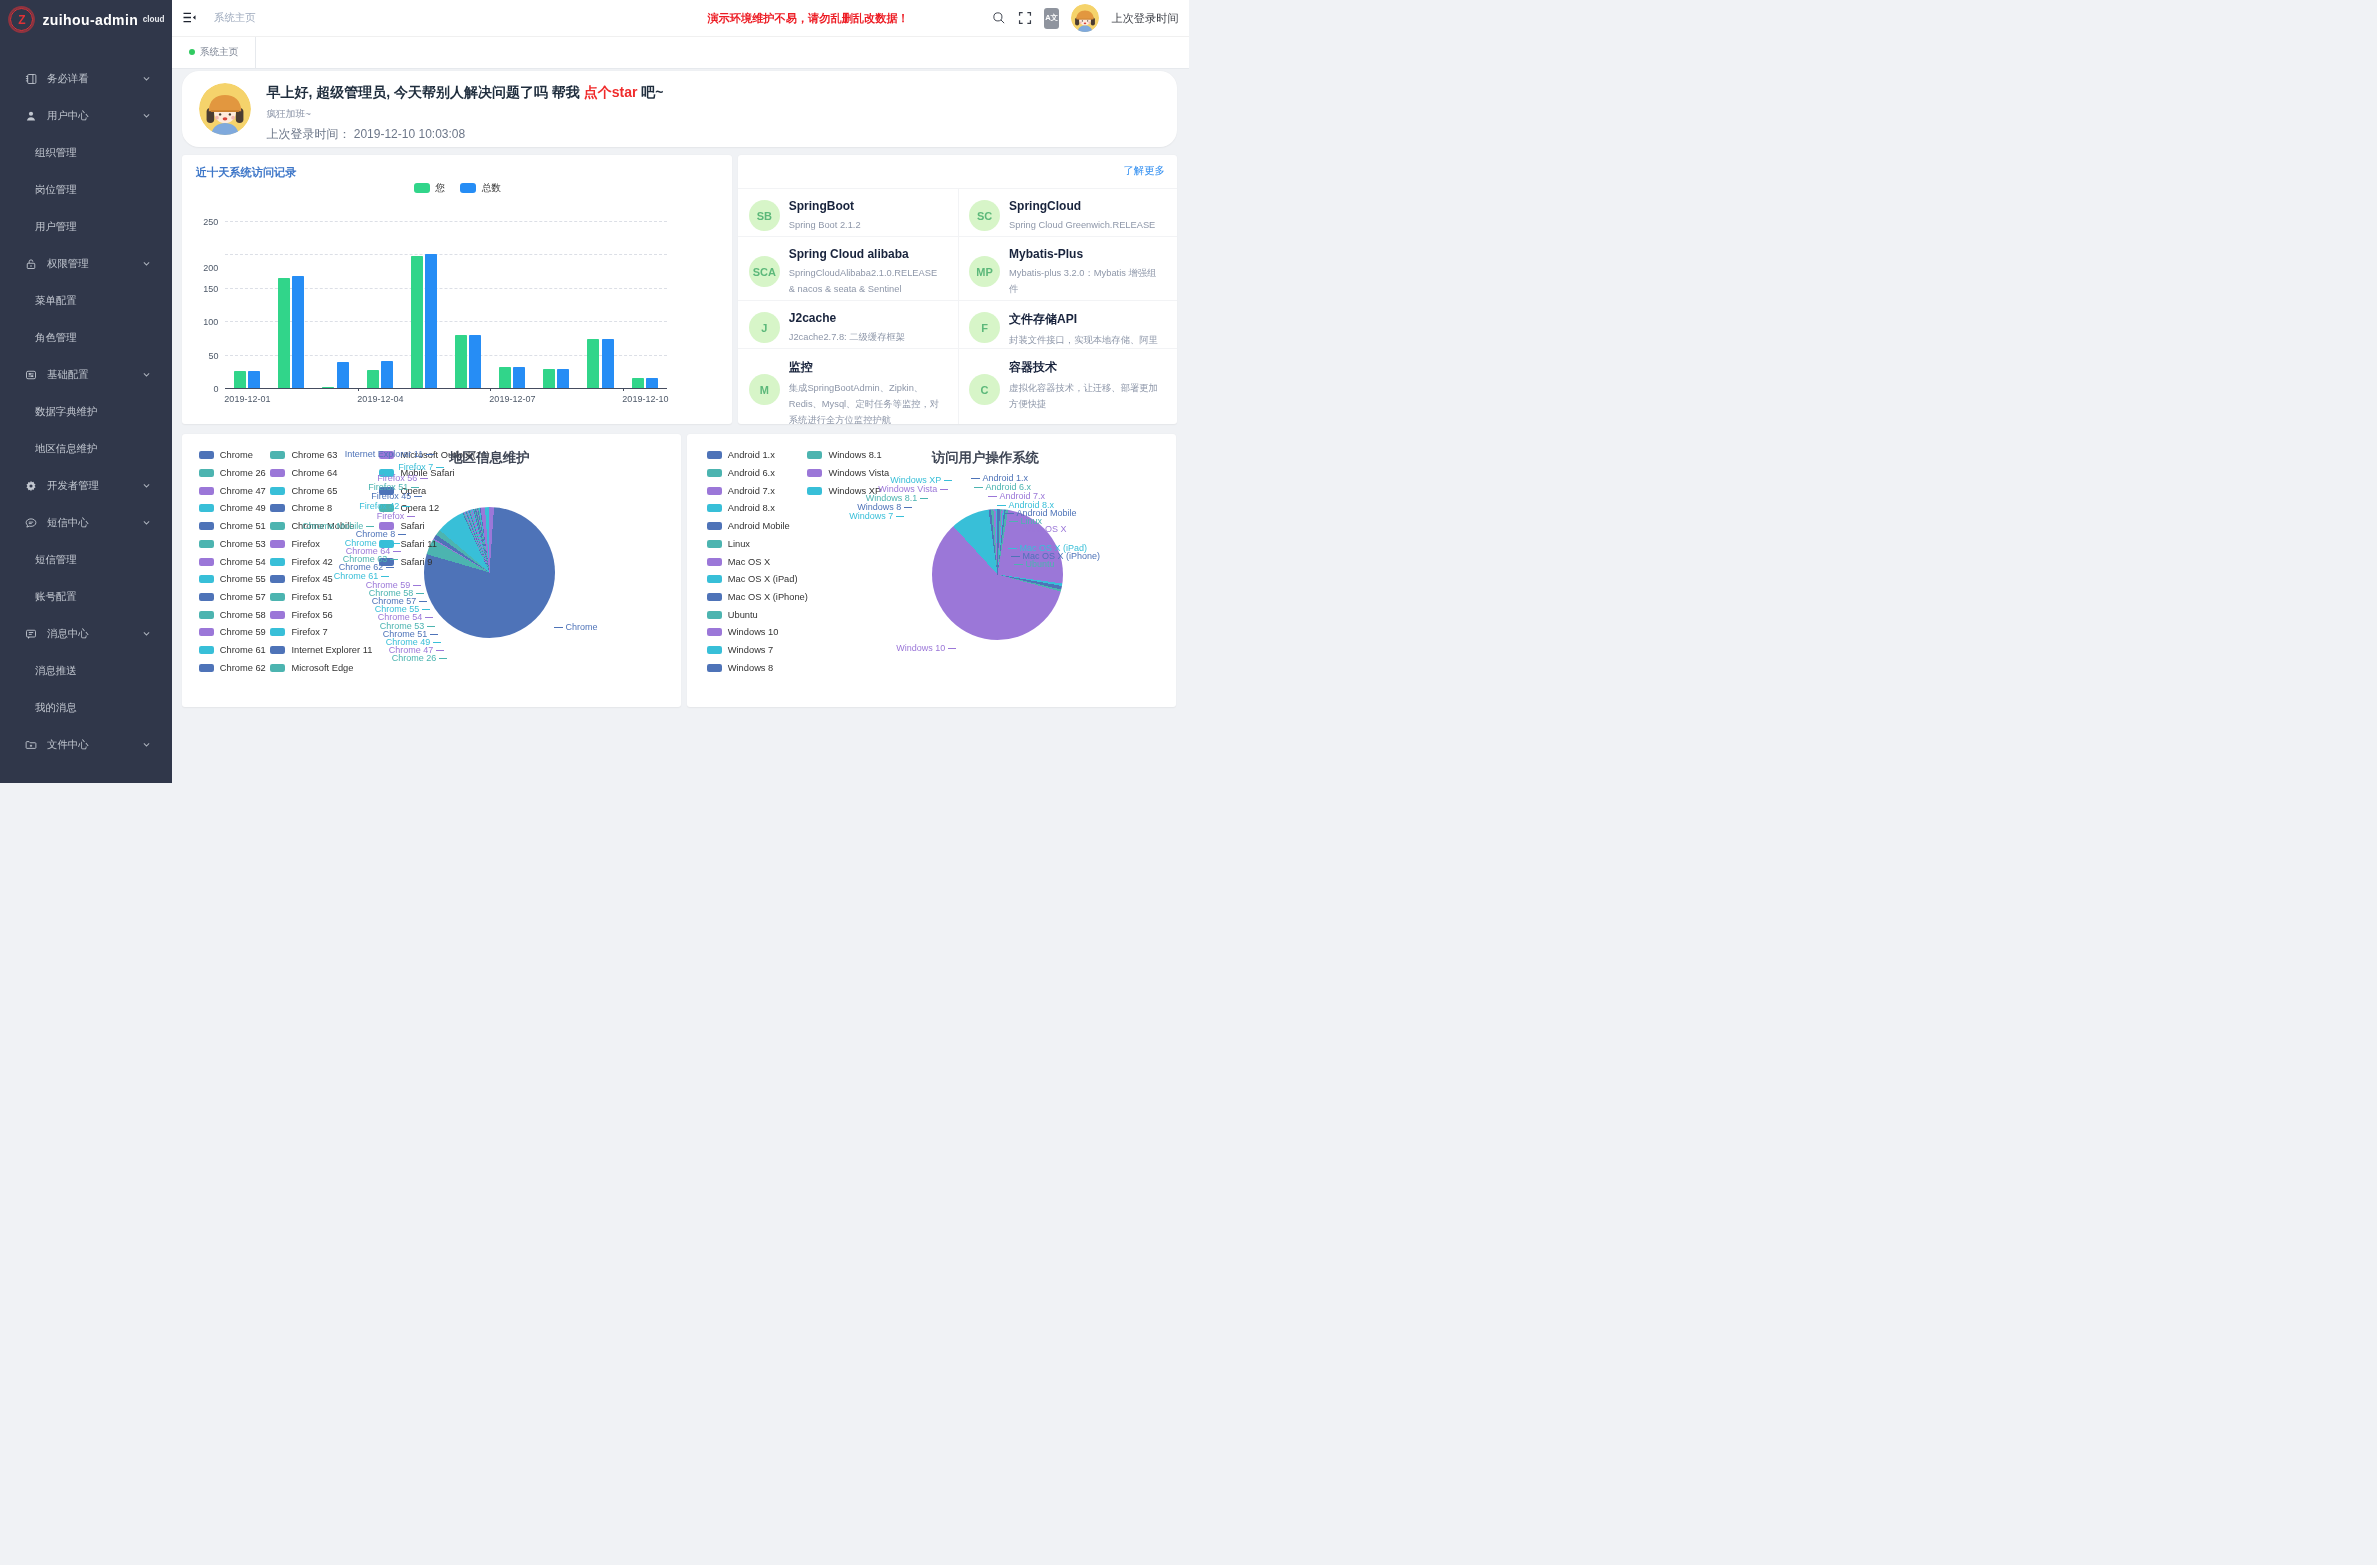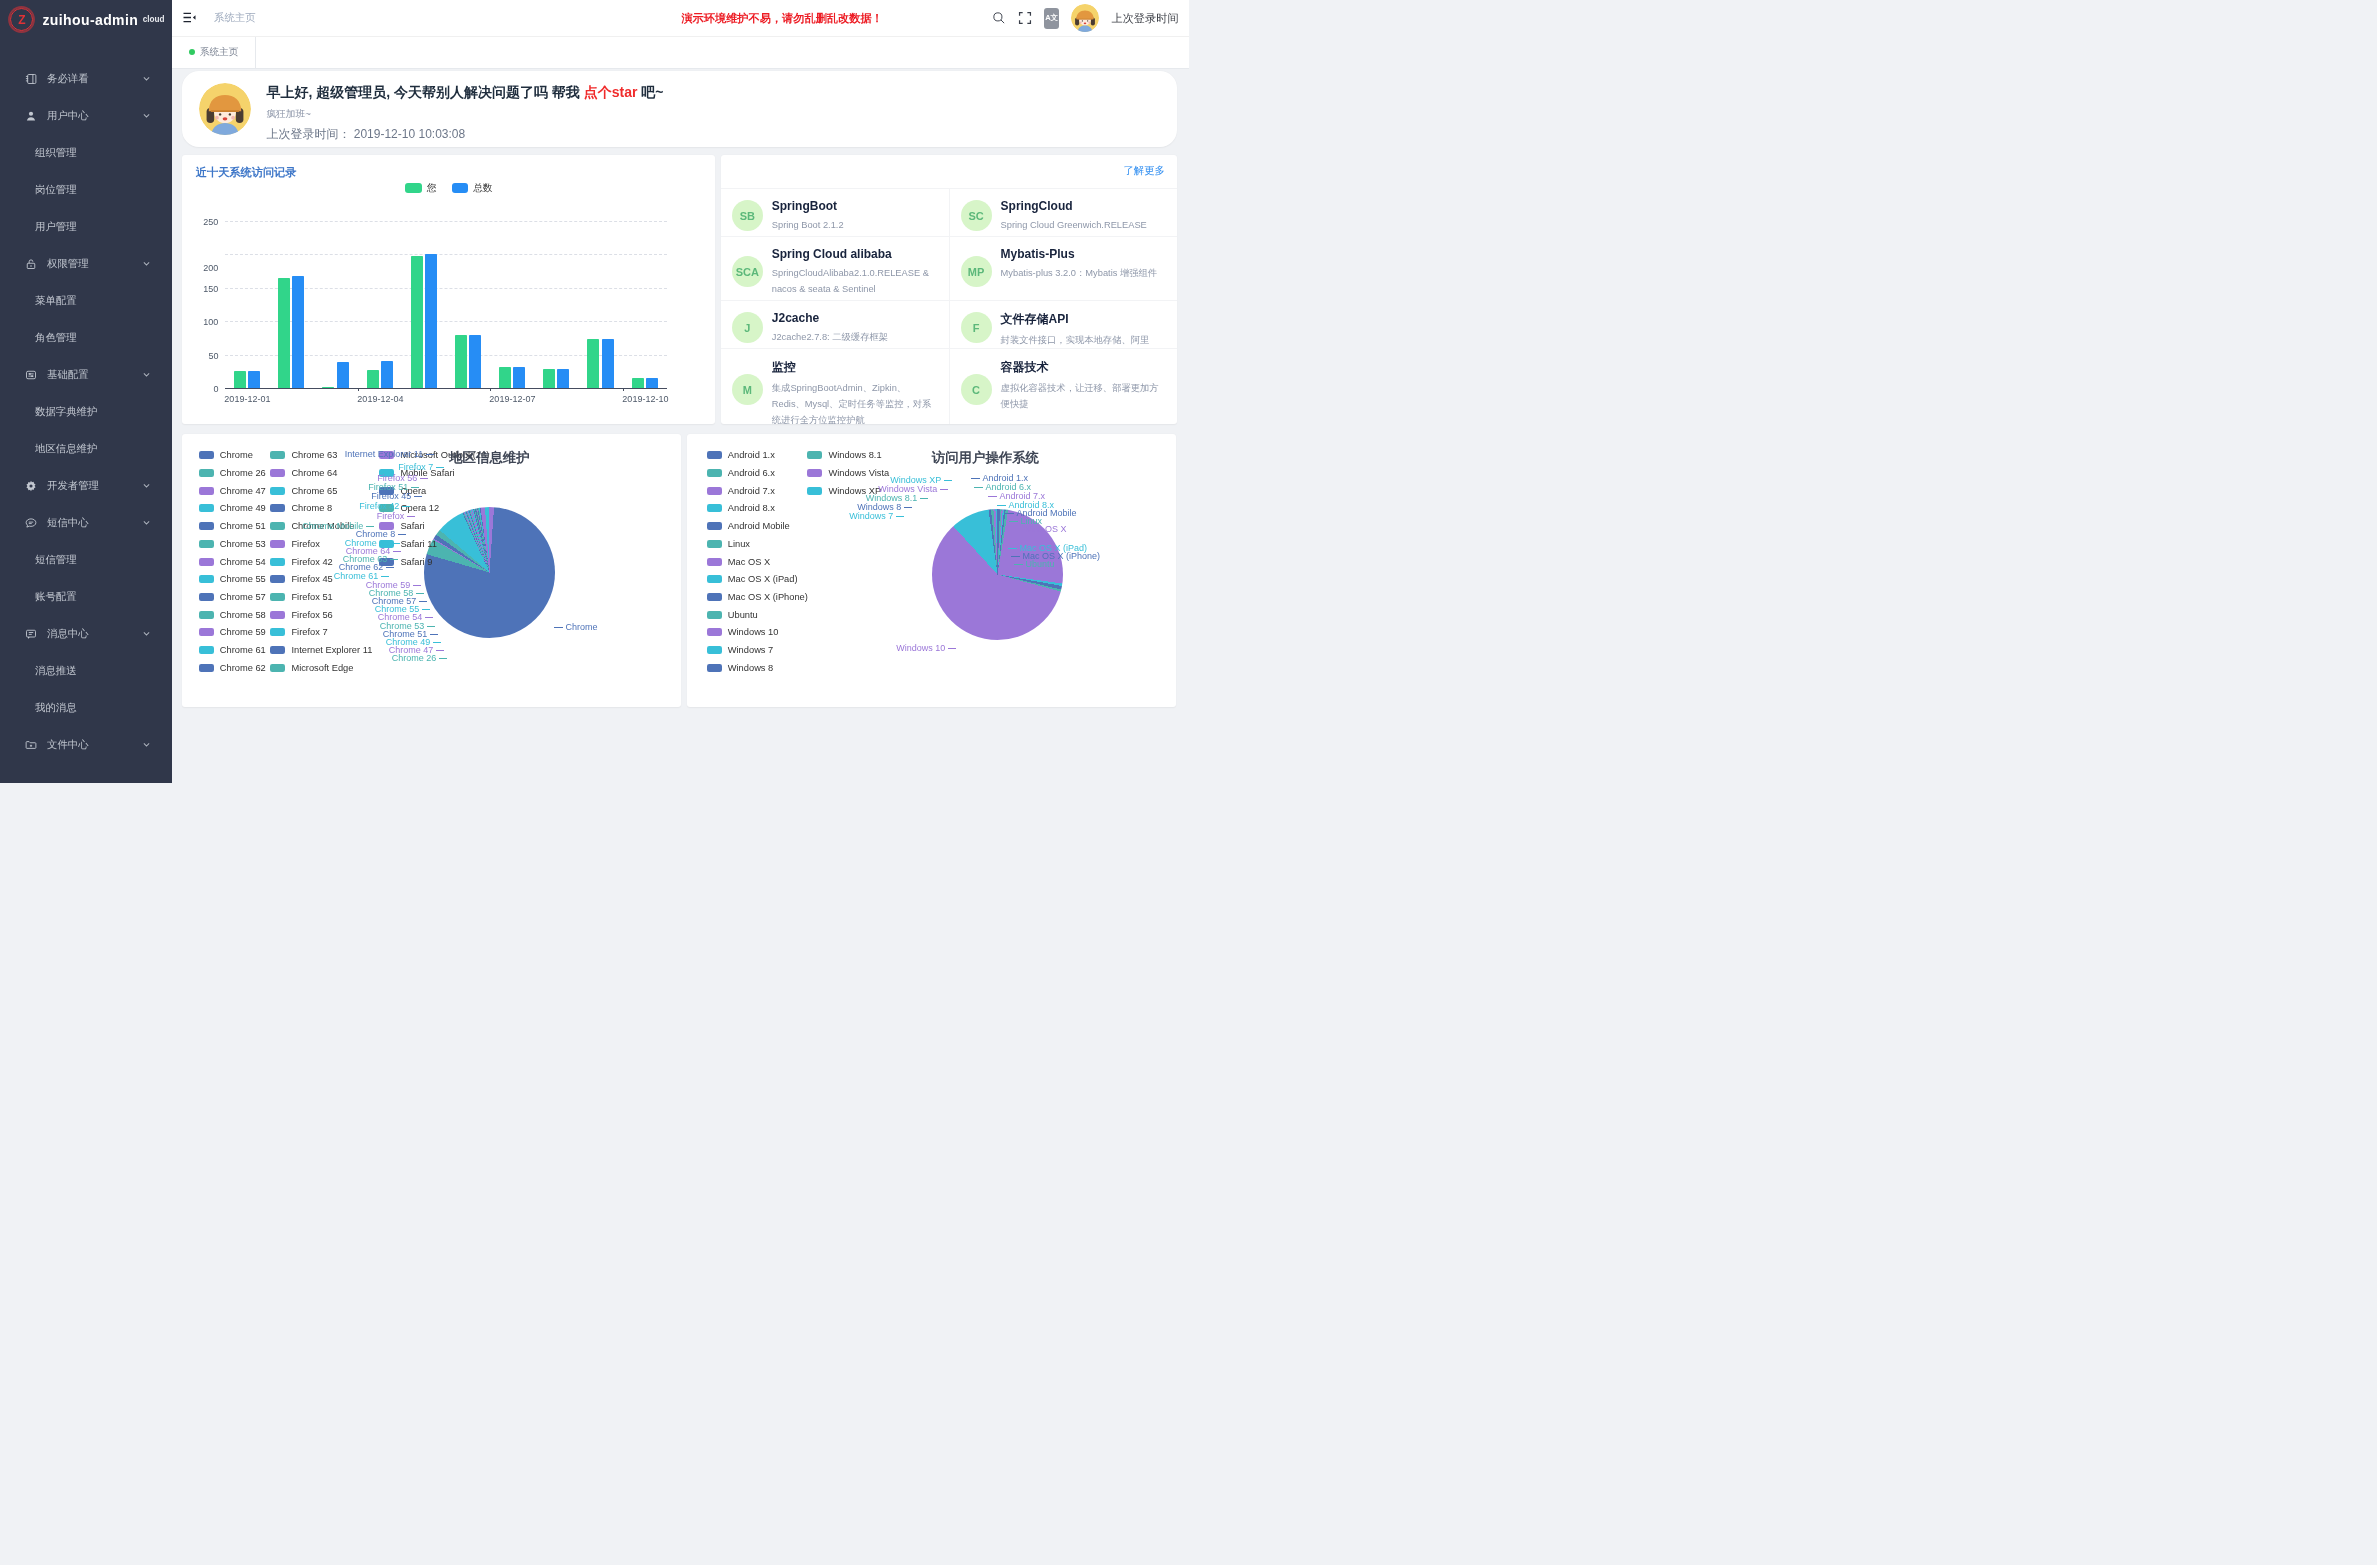--- a/index.html
+++ b/index.html
@@ -13,21 +13,21 @@
   .menu-row{height:37px;display:flex;align-items:center;position:relative;cursor:pointer;font-size:10.4px;}
   .menu-row .mi{width:12px;height:12px;margin-left:24.6px;margin-right:10.4px;color:#c2c7d0;}
   .menu-row .mi svg{width:12px;height:12px;stroke-width:1.2;}
   .menu-row.child{padding-left:35px;color:#c3c8d1;}
   .menu-row .chev{position:absolute;right:21px;width:9px;height:9px;color:#aab0bb;}
   .menu-row .chev svg{width:9px;height:9px;stroke-width:1.4;}
   .header{position:absolute;left:172px;right:0;top:0;height:36px;background:#fff;border-bottom:0.7px solid #f0f0f0;z-index:4;}
   .fold{position:absolute;left:10.4px;top:10.4px;width:15px;height:15px;cursor:pointer;}
   .breadcrumb{position:absolute;left:42px;top:11.2px;font-size:10.4px;color:#9fabbe;}
   .h-right{position:absolute;right:10.4px;top:0;height:36px;display:flex;align-items:center;gap:12px;}
-  .warn{color:#ed1c24;font-size:11.2px;font-weight:bold;margin-right:97px;}
+  .warn{color:#ed1c24;font-size:11.2px;font-weight:bold;margin-right:71px;}
   .hicon{width:14px;height:14px;cursor:pointer;}
   .lang-box{width:15.7px;height:21px;background:#8f949e;border-radius:3px;color:#fff;font-size:7.5px;display:flex;align-items:center;justify-content:center;cursor:pointer;font-weight:bold;}
   .avatar{width:28px;height:28px;border-radius:50%;overflow:hidden;cursor:pointer;}
   .uname{font-size:11.2px;color:#3c3f46;cursor:pointer;}
   .tabbar{position:absolute;left:172px;right:0;top:36px;height:32px;background:#fff;border-bottom:0.7px solid #e6e9ed;z-index:3;}
   .tab{width:83px;height:100%;border-right:0.7px solid #e6e9ed;display:flex;align-items:center;justify-content:center;gap:5.2px;cursor:pointer;}
   .tab-dot{width:6px;height:6px;border-radius:50%;background:#30ca61;}
   .tab-label{font-size:9.7px;color:#7d8594;}
   .content{position:absolute;left:172px;right:0;top:68px;bottom:0;background:#f0f2f5;padding:3px 12px 0 10.4px;box-sizing:border-box;}
   .card{background:#fff;border-radius:3px;box-shadow:0 0.7px 1.5px rgba(0,0,0,.05);position:relative;}
@@ -35,21 +35,21 @@
   .g-avatar{position:absolute;left:16.4px;top:12px;width:52px;height:52px;border-radius:50%;overflow:hidden;}
   .g-title{position:absolute;left:84px;top:13.4px;font-size:14px;font-weight:bold;color:#1f2d3d;white-space:nowrap;}
   .g-title .star{color:#f02b2b;cursor:pointer;}
   .g-sub{position:absolute;left:84px;top:37px;font-size:9.7px;color:#8c95a8;}
   .g-login{position:absolute;left:84px;top:55px;font-size:12px;color:#6d7789;}
   .stats{position:absolute;right:0;top:12px;display:flex;}
   .stat{width:149px;text-align:center;}
   .stat-label{font-size:11.2px;color:#525c6e;}
   .stat-value{font-size:12px;color:#2d8cf0;margin-top:12px;}
   .row2{display:flex;gap:6px;margin-bottom:10.4px;}
-  .chart-card{width:505px;height:269px;flex:none;padding-left:28px;}
+  .chart-card{width:550px;height:269px;flex:none;}
   .tech-card{flex:1;height:269px;}
   .bc-title{position:absolute;left:13.4px;top:10.4px;font-size:11.2px;font-weight:bold;color:#3d76c8;}
   .bc-legend{position:absolute;left:0;right:0;top:27px;display:flex;justify-content:center;gap:15px;}
   .bc-leg-item{display:flex;align-items:center;gap:5.2px;cursor:pointer;}
   .bc-pill{width:16.4px;height:9.7px;border-radius:3px;}
   .bc-leg-label{font-size:9.7px;color:#333;}
   .plot{position:absolute;left:43px;top:66px;width:442px;height:167px;border-bottom:0.7px solid #454c5e;}
   .gridline{position:absolute;left:0;right:0;border-top:0.7px dashed #dcdfe6;}
   .ylabel{position:absolute;font-size:9px;color:#4e5969;text-align:right;width:27px;transform:translateY(-4.5px);}
   .xlabel{position:absolute;top:100%;margin-top:6.7px;font-size:9px;color:#4e5969;transform:translateX(-50%);white-space:nowrap;}

